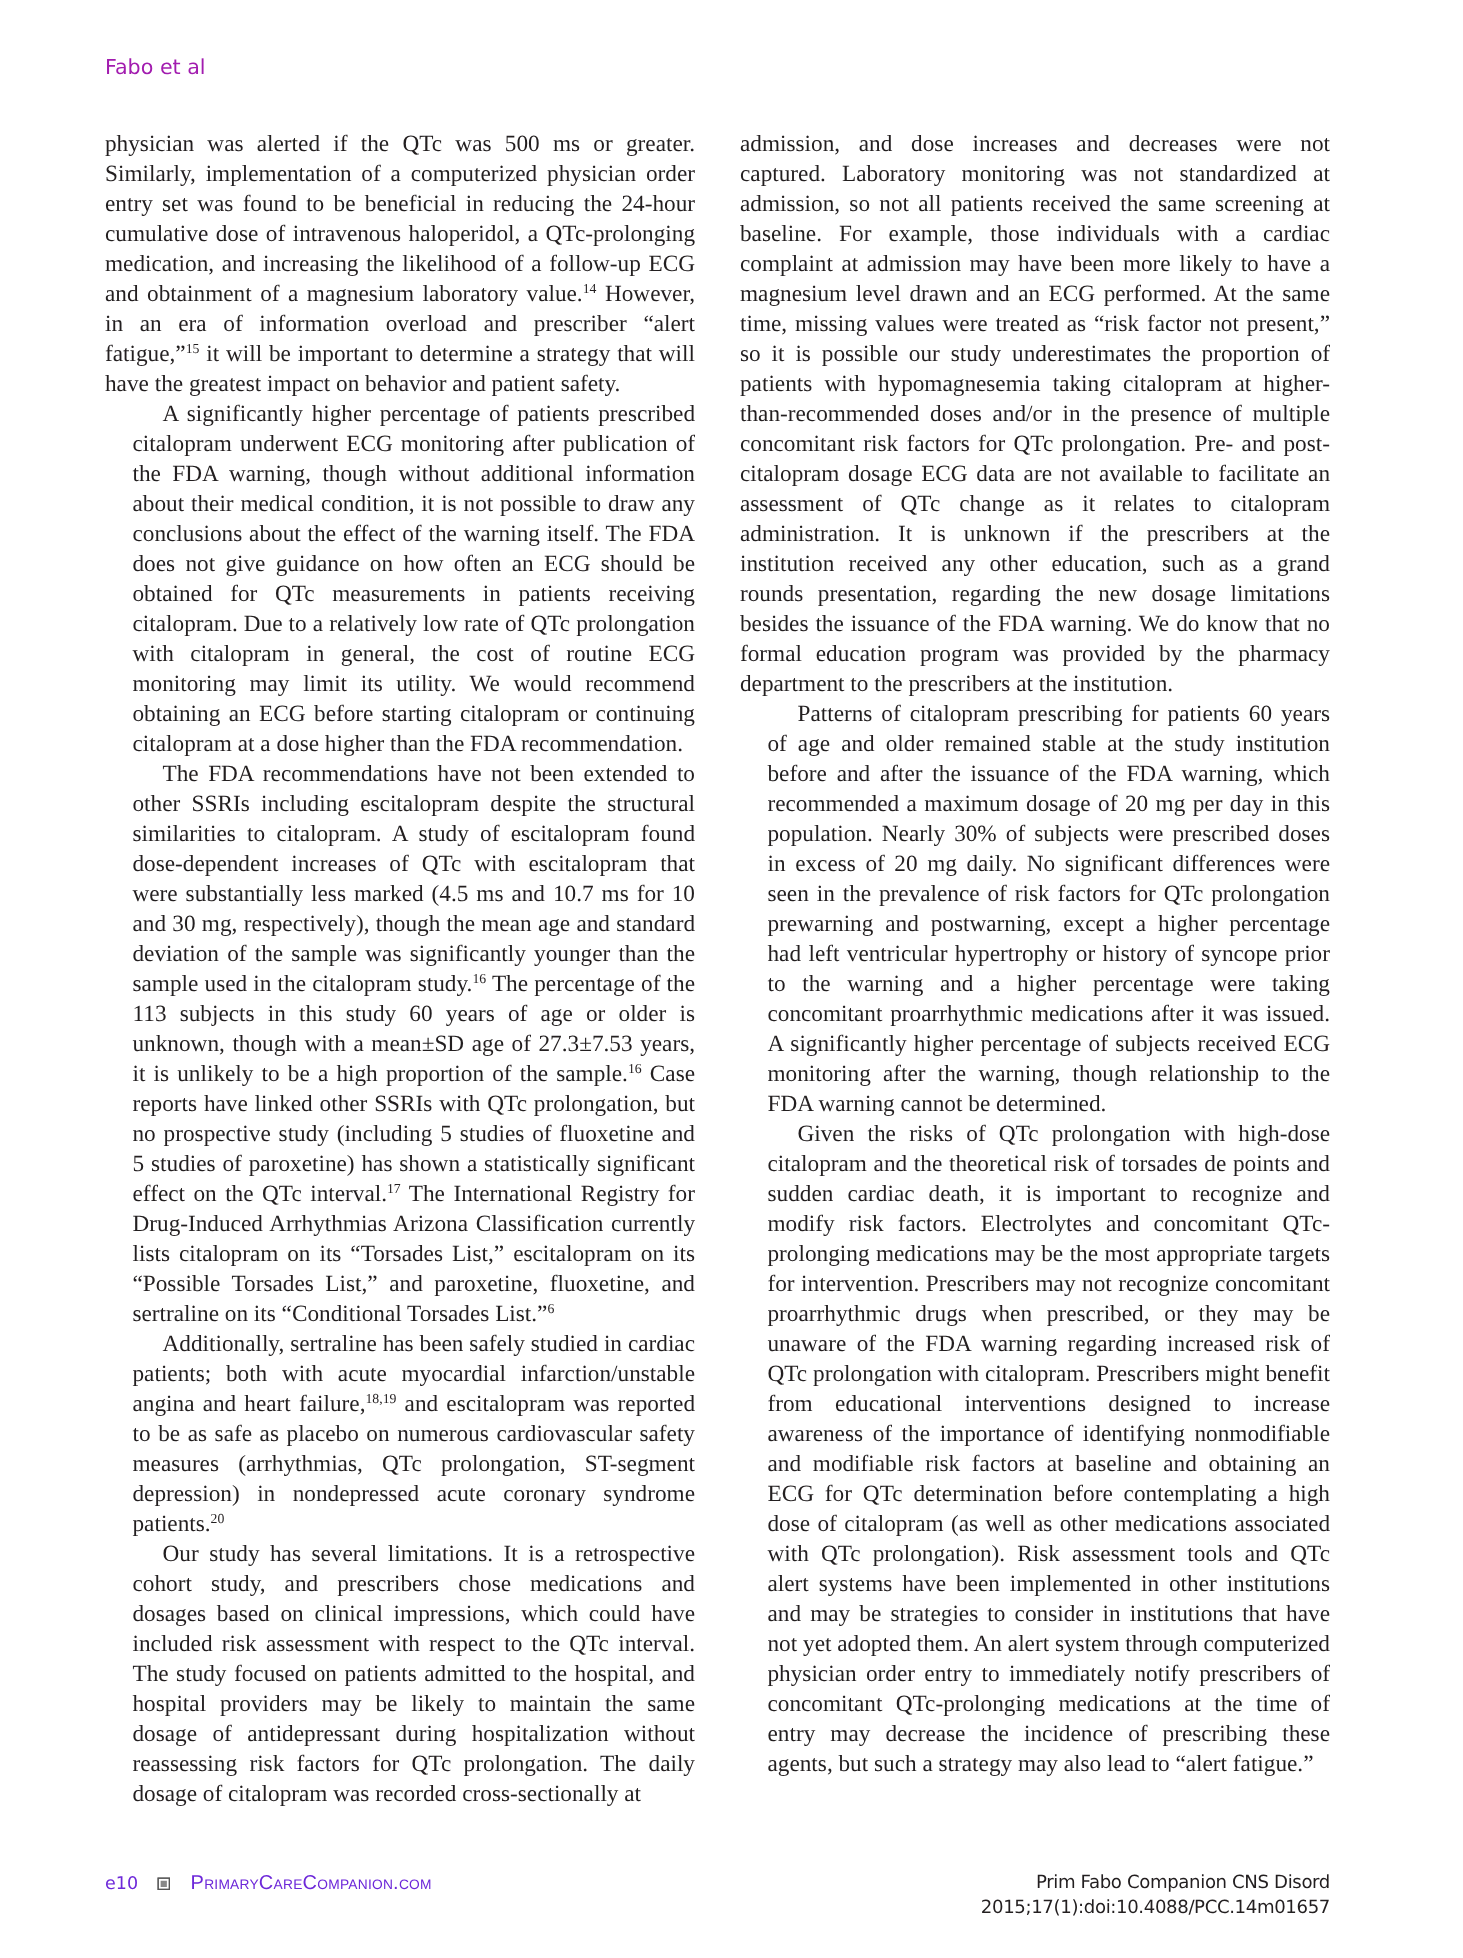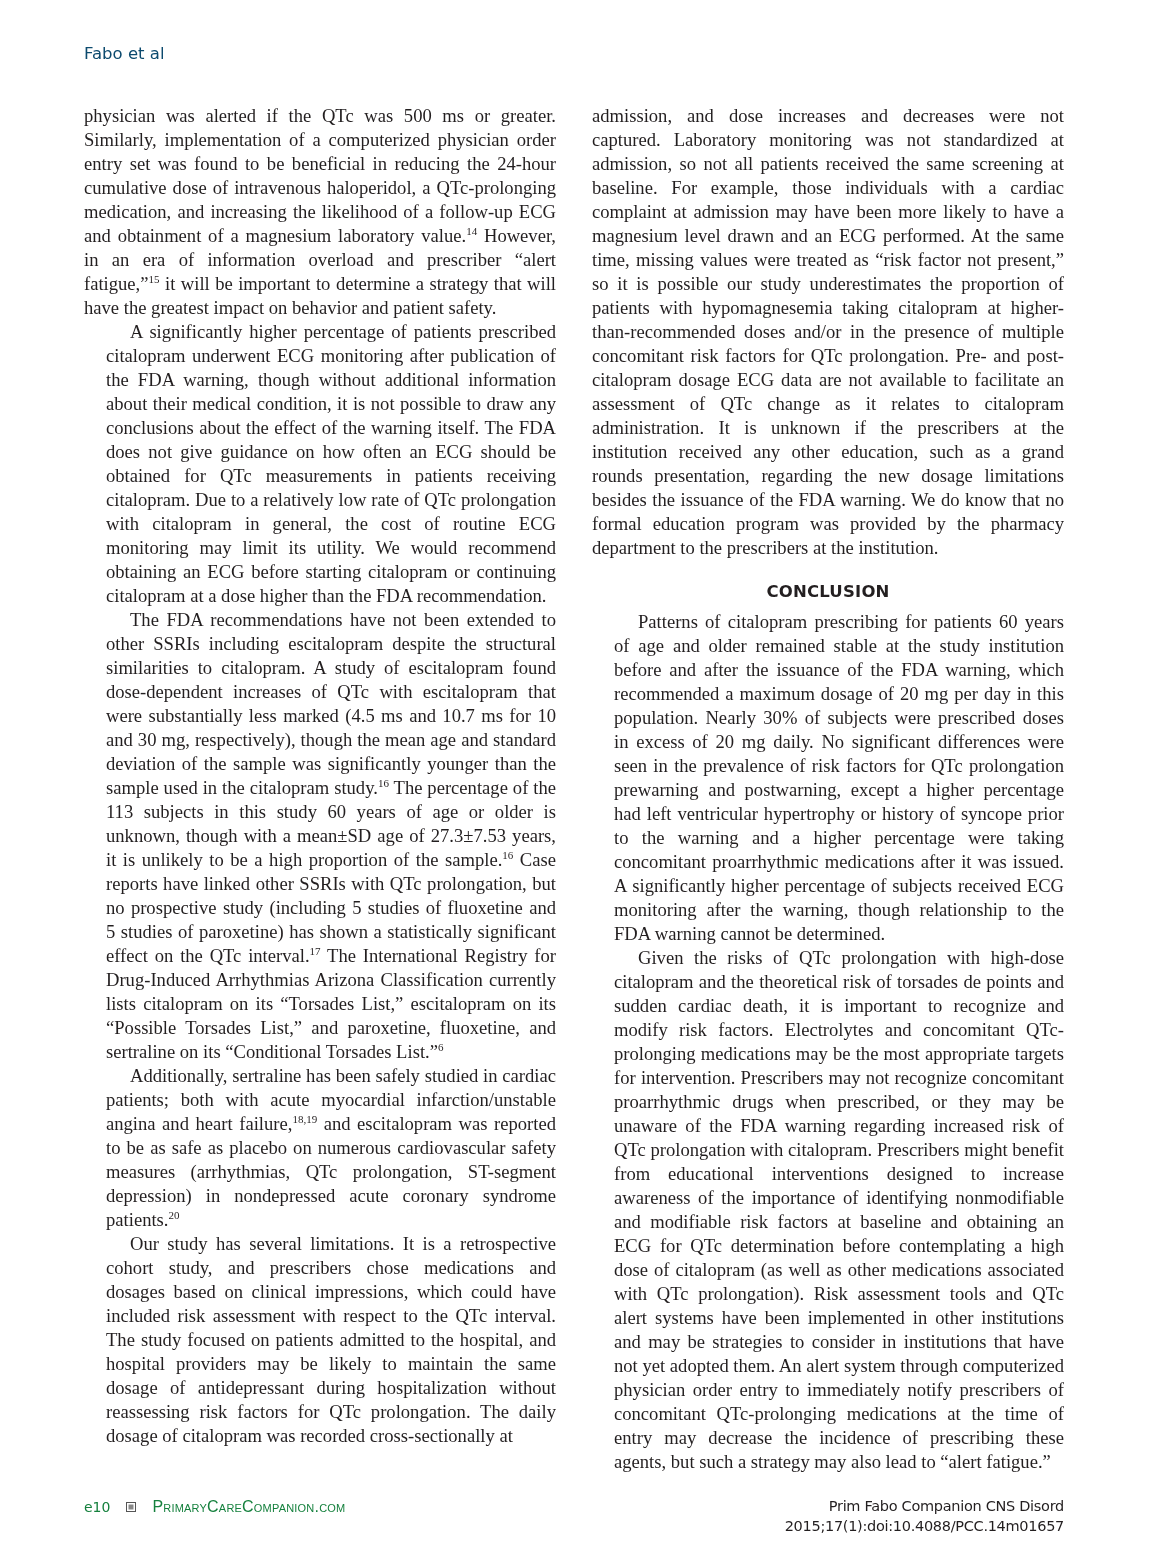--- a/index.html
+++ b/index.html
@@ -1,37 +1,37 @@
 <!DOCTYPE html>
 <html><head>
 <meta charset="utf-8">
 <style>
   html, body { margin: 0; padding: 0; background: #ffffff; }
   body { width: 1170px; height: 1566px; position: relative; overflow: hidden; color: #231f20; }
   .running-head {
     position: absolute; left: 84px; top: 44px;
-    font-family: "DejaVu Sans", sans-serif; font-size: 16.5px; color: #0c4a6e;
+    font-family: "DejaVu Sans", sans-serif; font-size: 16.5px; color: #a21caf;
   }
   .col {
     position: absolute; top: 104px; width: 472px;
     font-family: "Liberation Serif", serif; font-size: 18.6px; line-height: 24px;
     text-align: justify; hyphens: none;
   }
   .col.left { left: 84px; }
   .col.right { left: 592px; }
   .col p { margin: 0; text-indent: 0; }
   .col p.indent { text-indent: 24px; margin-left: 22px; }
   sup { font-size: 11px; line-height: 0; vertical-align: 7px; }
   .section-heading {
     font-family: "DejaVu Sans", sans-serif; font-weight: bold; font-size: 16.5px;
     text-align: center; margin: 20px 0 6px 0; letter-spacing: 0.2px; line-height: 24px;
   }
   .footer-left {
     position: absolute; left: 84px; top: 1498px;
-    font-family: "DejaVu Sans", sans-serif; font-size: 14px; color: #15803d;
+    font-family: "DejaVu Sans", sans-serif; font-size: 14px; color: #6d28d9;
     display: flex; align-items: center; gap: 16px;
   }
   .footer-left .site {
     font-family: Liberation Sans, sans-serif; font-variant: small-caps; font-size: 16px; letter-spacing: 0.2px;
   }
   .sq {
     display: inline-block; width: 10px; height: 10px; border: 1.5px solid #555; box-sizing: border-box;
     background: #888; box-shadow: inset 0 0 0 1.5px #fff;
   }
   .footer-right {
@@ -49,21 +49,20 @@
     <p class="indent"><span>A significantly higher percentage of patients prescribed citalopram underwent ECG monitoring after publication of the FDA warning, though without additional information about their medical condition, it is not possible to draw any conclusions about the effect of the warning itself. The FDA does not give guidance on how often an ECG should be obtained for QTc measurements in patients receiving citalopram. Due to a relatively low rate of QTc prolongation with citalopram in general, the cost of routine ECG monitoring may limit its utility. We would recommend obtaining an ECG before starting citalopram or continuing citalopram at a dose higher than the FDA recommendation.</span></p>
     <p class="indent"><span>The FDA recommendations have not been extended to other SSRIs including escitalopram despite the structural similarities to citalopram. A study of escitalopram found dose-dependent increases of QTc with escitalopram that were substantially less marked (4.5 ms and 10.7 ms for 10 and 30 mg, respectively), though the mean age and standard deviation of the sample was significantly younger than the sample used in the citalopram study.</span><sup>16</sup><span> The percentage of the 113 subjects in this study 60 years of age or older is unknown, though with a mean±SD age of 27.3±7.53 years, it is unlikely to be a high proportion of the sample.</span><sup>16</sup><span> Case reports have linked other SSRIs with QTc prolongation, but no prospective study (including 5 studies of fluoxetine and 5 studies of paroxetine) has shown a statistically significant effect on the QTc interval.</span><sup>17</sup><span> The International Registry for Drug-Induced Arrhythmias Arizona Classification currently lists citalopram on its “Torsades List,” escitalopram on its “Possible Torsades List,” and paroxetine, fluoxetine, and sertraline on its “Conditional Torsades List.”</span><sup>6</sup></p>
     <p class="indent"><span>Additionally, sertraline has been safely studied in cardiac patients; both with acute myocardial infarction/unstable angina and heart failure,</span><sup>18,19</sup><span> and escitalopram was reported to be as safe as placebo on numerous cardiovascular safety measures (arrhythmias, QTc prolongation, ST-segment depression) in nondepressed acute coronary syndrome patients.</span><sup>20</sup></p>
     <p class="indent"><span>Our study has several limitations. It is a retrospective cohort study, and prescribers chose medications and dosages based on clinical impressions, which could have included risk assessment with respect to the QTc interval. The study focused on patients admitted to the hospital, and hospital providers may be likely to maintain the same dosage of antidepressant during hospitalization without reassessing risk factors for QTc prolongation. The daily dosage of citalopram was recorded cross-sectionally at</span></p>
   </div>
 
 <div class="col right">
   <div>
       <p><span>admission, and dose increases and decreases were not captured. Laboratory monitoring was not standardized at admission, so not all patients received the same screening at baseline. For example, those individuals with a cardiac complaint at admission may have been more likely to have a magnesium level drawn and an ECG performed. At the same time, missing values were treated as “risk factor not present,” so it is possible our study underestimates the proportion of patients with hypomagnesemia taking citalopram at higher-than-recommended doses and/or in the presence of multiple concomitant risk factors for QTc prolongation. Pre- and post-citalopram dosage ECG data are not available to facilitate an assessment of QTc change as it relates to citalopram administration. It is unknown if the prescribers at the institution received any other education, such as a grand rounds presentation, regarding the new dosage limitations besides the issuance of the FDA warning. We do know that no formal education program was provided by the pharmacy department to the prescribers at the institution.</span></p>
     </div>
-  <div class="section-heading">CONCLUSION</div>
   <div>
       <p class="indent"><span>Patterns of citalopram prescribing for patients 60 years of age and older remained stable at the study institution before and after the issuance of the FDA warning, which recommended a maximum dosage of 20 mg per day in this population. Nearly 30% of subjects were prescribed doses in excess of 20 mg daily. No significant differences were seen in the prevalence of risk factors for QTc prolongation prewarning and postwarning, except a higher percentage had left ventricular hypertrophy or history of syncope prior to the warning and a higher percentage were taking concomitant proarrhythmic medications after it was issued. A significantly higher percentage of subjects received ECG monitoring after the warning, though relationship to the FDA warning cannot be determined.</span></p>
       <p class="indent"><span>Given the risks of QTc prolongation with high-dose citalopram and the theoretical risk of torsades de points and sudden cardiac death, it is important to recognize and modify risk factors. Electrolytes and concomitant QTc-prolonging medications may be the most appropriate targets for intervention. Prescribers may not recognize concomitant proarrhythmic drugs when prescribed, or they may be unaware of the FDA warning regarding increased risk of QTc prolongation with citalopram. Prescribers might benefit from educational interventions designed to increase awareness of the importance of identifying nonmodifiable and modifiable risk factors at baseline and obtaining an ECG for QTc determination before contemplating a high dose of citalopram (as well as other medications associated with QTc prolongation). Risk assessment tools and QTc alert systems have been implemented in other institutions and may be strategies to consider in institutions that have not yet adopted them. An alert system through computerized physician order entry to immediately notify prescribers of concomitant QTc-prolonging medications at the time of entry may decrease the incidence of prescribing these agents, but such a strategy may also lead to “alert fatigue.”</span></p>
     </div>
 </div>
 
 <div class="footer-left">
   <span>e10</span>
   <span class="sq"></span>
   <span class="site">PrimaryCareCompanion.com</span>

